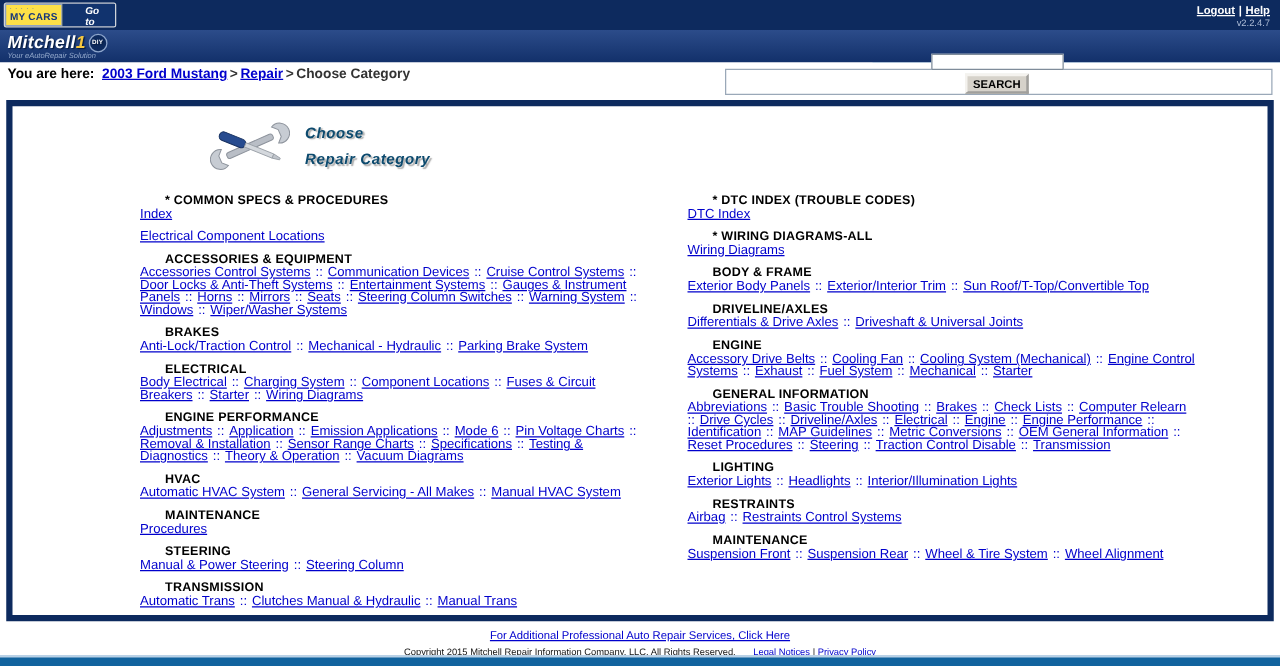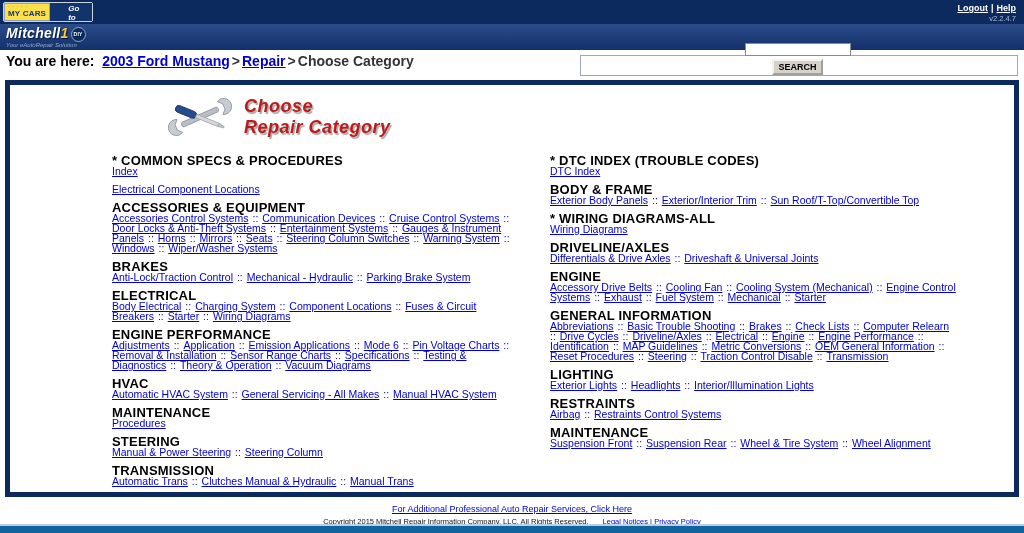--- a/index.html
+++ b/index.html
@@ -27,39 +27,39 @@
   .brand-tagline { font-size:6px; color:#93a9cc; margin-top:0px; font-style:italic; }
   .tabs-topline { position:absolute; top:35px; right:0; width:312px; height:2px; background:#7d9cc6; }
   .tab-slash { position:absolute; top:36px; right:318px; width:7px; height:14px; background:#fff; transform:skewX(-32deg); }
   .tabs { position:absolute; top:37px; right:0; height:13px; display:flex; }
   .tab { width:62px; margin-left:1px; background:#135a9c; color:#fff; font-size:8.5px; font-weight:bold; text-decoration:underline; text-align:center; line-height:13px; cursor:pointer; }
   .tab.active { background:#0d2a5e; }
   .substrip { position:absolute; top:50px; right:0; width:326px; height:5px; background:#2e6aa5; }
 
   
   .crumbrow { position:absolute; top:50px; left:0; right:0; height:30px; background:#fff; }
-  .breadcrumb { position:absolute; left:6px; top:3px; font-size:14px; color:#000; }
+  .breadcrumb { position:absolute; left:6px; top:3px; font-size:11px; color:#000; }
   .bc-prefix { font-weight:bold; }
   .bc-link { color:#0000cc; font-weight:bold; text-decoration:underline; cursor:pointer; }
   .bc-sep { font-weight:bold; color:#333; padding:0 2px; }
   .bc-current { font-weight:bold; color:#333; }
   .searchbox { position:absolute; top:5px; right:6px; width:438px; height:21px; border:1px solid #9aa8b8; background:#fff; display:flex; align-items:center; justify-content:flex-end; padding-right:3px; gap:3px;flex-direction:column; }
   .search-input { width:106px; height:14px; border:1px solid #7f8c9a; font-size:10px; padding:0 2px; }
   .search-btn { font-size:9px; font-weight:bold; color:#000; background:#d6d2ca; border:2px outset #f4f2ee; padding:1px 4px; cursor:pointer; font-family:"Liberation Sans","DejaVu Sans",sans-serif; }
 
   
   .panel { position:absolute; left:5px; right:5px; top:80px; bottom:36px; background:#fff; border:5px solid #0d2a5e; overflow:hidden; }
   .page-head { display:flex; align-items:center; gap:12px; margin:6px 0 0 158px; height:52px; }
   .tools-icon { width:64px; height:46px; flex:0 0 auto; }
-  .head-text { font-size:18px; line-height:21px; font-weight:bold; font-style:italic; color:#b91c1c; text-shadow:1.5px 1.5px 1px #a9a9a9; letter-spacing:0.5px; }
+  .head-text { font-size:12px; line-height:21px; font-weight:bold; font-style:italic; color:#0c4a6e; text-shadow:1.5px 1.5px 1px #a9a9a9; letter-spacing:0.5px; }
 
   .columns { display:flex; gap:30px; margin:12px 56px 0 102px; }
   .col { flex:1; min-width:0; }
   .sec { margin-bottom:8px; }
-  .sec-h { font-size:13px; line-height:11px; font-weight:bold; color:#000; letter-spacing:0.2px; }
+  .sec-h { font-size:10px; line-height:11px; font-weight:bold; color:#000; letter-spacing:0.2px;margin-left:20px; }
   .sec-links { font-size:10.5px; line-height:10px; }
   a.cat { color:#0000cc; text-decoration:underline; cursor:pointer; }
   .sep { color:#0000cc; padding:0 1px; }
 
   
   .footer { position:absolute; top:498px; left:0; right:0; text-align:center; background:#fff; }
   .f-link { display:inline-block; font-size:9px; color:#0000cc; text-decoration:underline; cursor:pointer; }
   .f-copy { font-size:7.5px; color:#111; margin-top:1px; }
   .f-copy a { color:#0000cc; text-decoration:underline; cursor:pointer; }
   .f-copy .gap { display:inline-block; width:14px; }
@@ -175,26 +175,26 @@
             <div class="sec-h">TRANSMISSION</div>
             <div class="sec-links"><a class="cat">Automatic Trans</a><span class="sep"> :: </span><a class="cat">Clutches Manual &amp; Hydraulic</a><span class="sep"> :: </span><a class="cat">Manual Trans</a></div>
           </div>
         </div>
       <div class="col" id="col-right">
           <div class="sec">
             <div class="sec-h">* DTC INDEX (TROUBLE CODES)</div>
             <div class="sec-links"><a class="cat">DTC Index</a></div>
           </div>
           <div class="sec">
+            <div class="sec-h">* WIRING DIAGRAMS-ALL</div>
+            <div class="sec-links"><a class="cat">Wiring Diagrams</a></div>
+          </div>
+          <div class="sec">
             <div class="sec-h">BODY &amp; FRAME</div>
             <div class="sec-links"><a class="cat">Exterior Body Panels</a><span class="sep"> :: </span><a class="cat">Exterior/Interior Trim</a><span class="sep"> :: </span><a class="cat">Sun Roof/T-Top/Convertible Top</a></div>
-          </div>
-          <div class="sec">
-            <div class="sec-h">* WIRING DIAGRAMS-ALL</div>
-            <div class="sec-links"><a class="cat">Wiring Diagrams</a></div>
           </div>
           <div class="sec">
             <div class="sec-h">DRIVELINE/AXLES</div>
             <div class="sec-links"><a class="cat">Differentials &amp; Drive Axles</a><span class="sep"> :: </span><a class="cat">Driveshaft &amp; Universal Joints</a></div>
           </div>
           <div class="sec">
             <div class="sec-h">ENGINE</div>
             <div class="sec-links"><a class="cat">Accessory Drive Belts</a><span class="sep"> :: </span><a class="cat">Cooling Fan</a><span class="sep"> :: </span><a class="cat">Cooling System (Mechanical)</a><span class="sep"> :: </span><a class="cat">Engine Control Systems</a><span class="sep"> :: </span><a class="cat">Exhaust</a><span class="sep"> :: </span><a class="cat">Fuel System</a><span class="sep"> :: </span><a class="cat">Mechanical</a><span class="sep"> :: </span><a class="cat">Starter</a></div>
           </div>
           <div class="sec">

